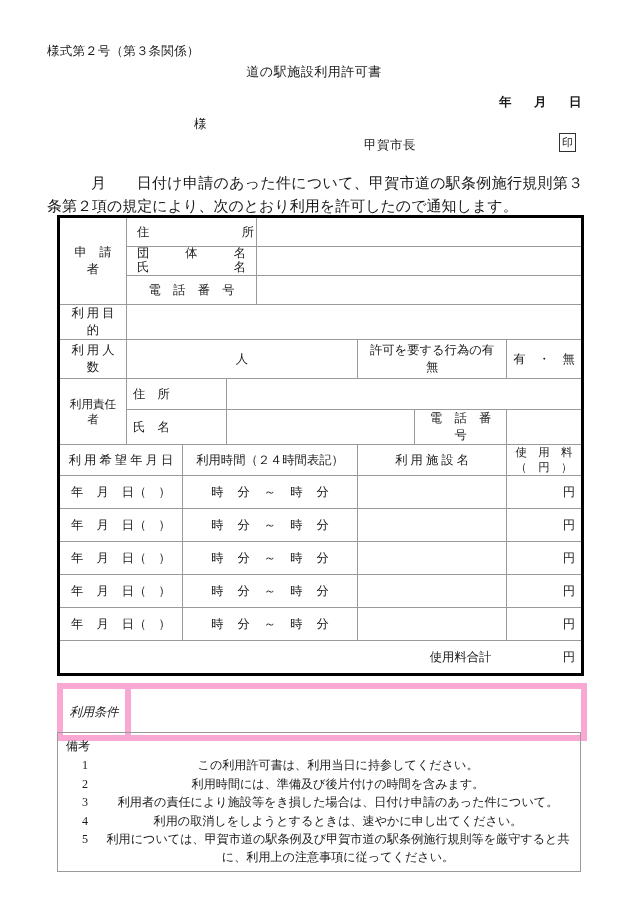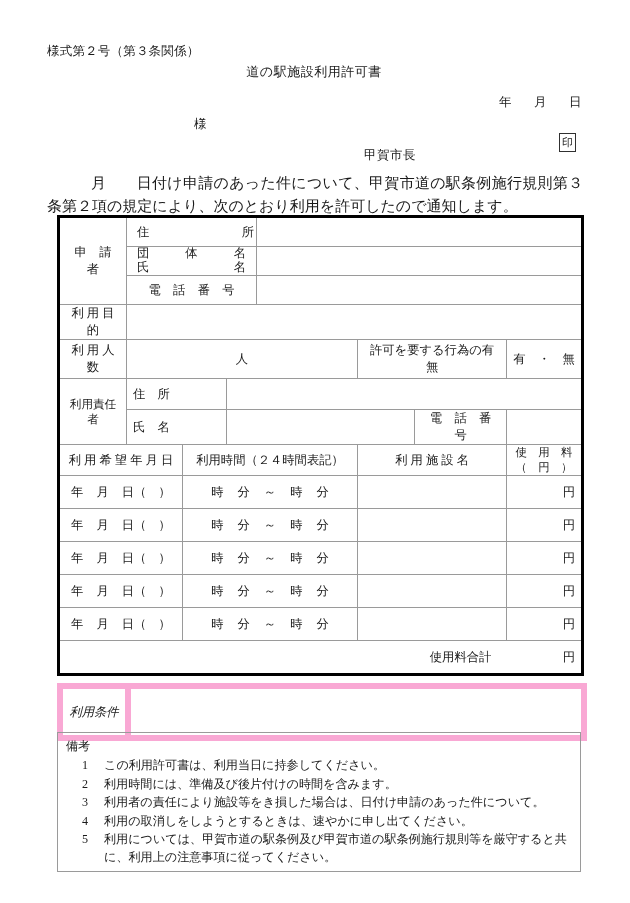--- a/index.html
+++ b/index.html
@@ -40,33 +40,34 @@
     font-size: 13px;
     letter-spacing: 0.5px;
   }
   .date-line {
     position: absolute;
     right: 48px;
     top: 94px;
     font-size: 12.5px;
     letter-spacing: 0.5px;
     white-space: nowrap;
+    font-weight: bold;
   }
   .date-line span { display: inline-block; }
   .date-line .gap { width: 22px; }
   .addressee {
     position: absolute;
     left: 194px;
     top: 116px;
     font-size: 12.5px;
   }
   .issuer {
     position: absolute;
     left: 364px;
-    top: 147px;
+    top: 137px;
     font-size: 12.5px;
     letter-spacing: 0.5px;
   }
   .seal-box {
     position: absolute;
     left: 559px;
     top: 133px;
     width: 15px;
     height: 17px;
     border: 1px solid #303030;
@@ -172,21 +173,21 @@
   .remarks-title { margin-bottom: 1px; }
   .remark-item {
     display: flex;
     align-items: flex-start;
     padding-left: 16px;
   }
   .remark-num {
     width: 22px;
     flex: 0 0 22px;
   }
-  .remark-text { flex: 1 1 auto; }
+  .remark-text { flex: 1 1 auto; text-align: center; }
 </style>
 </head>
 <body>
 
 <div class="page">
 
   <div class="form-no">様式第２号（第３条関係）</div>
 
   <div class="doc-title">道の駅施設利用許可書</div>
 

